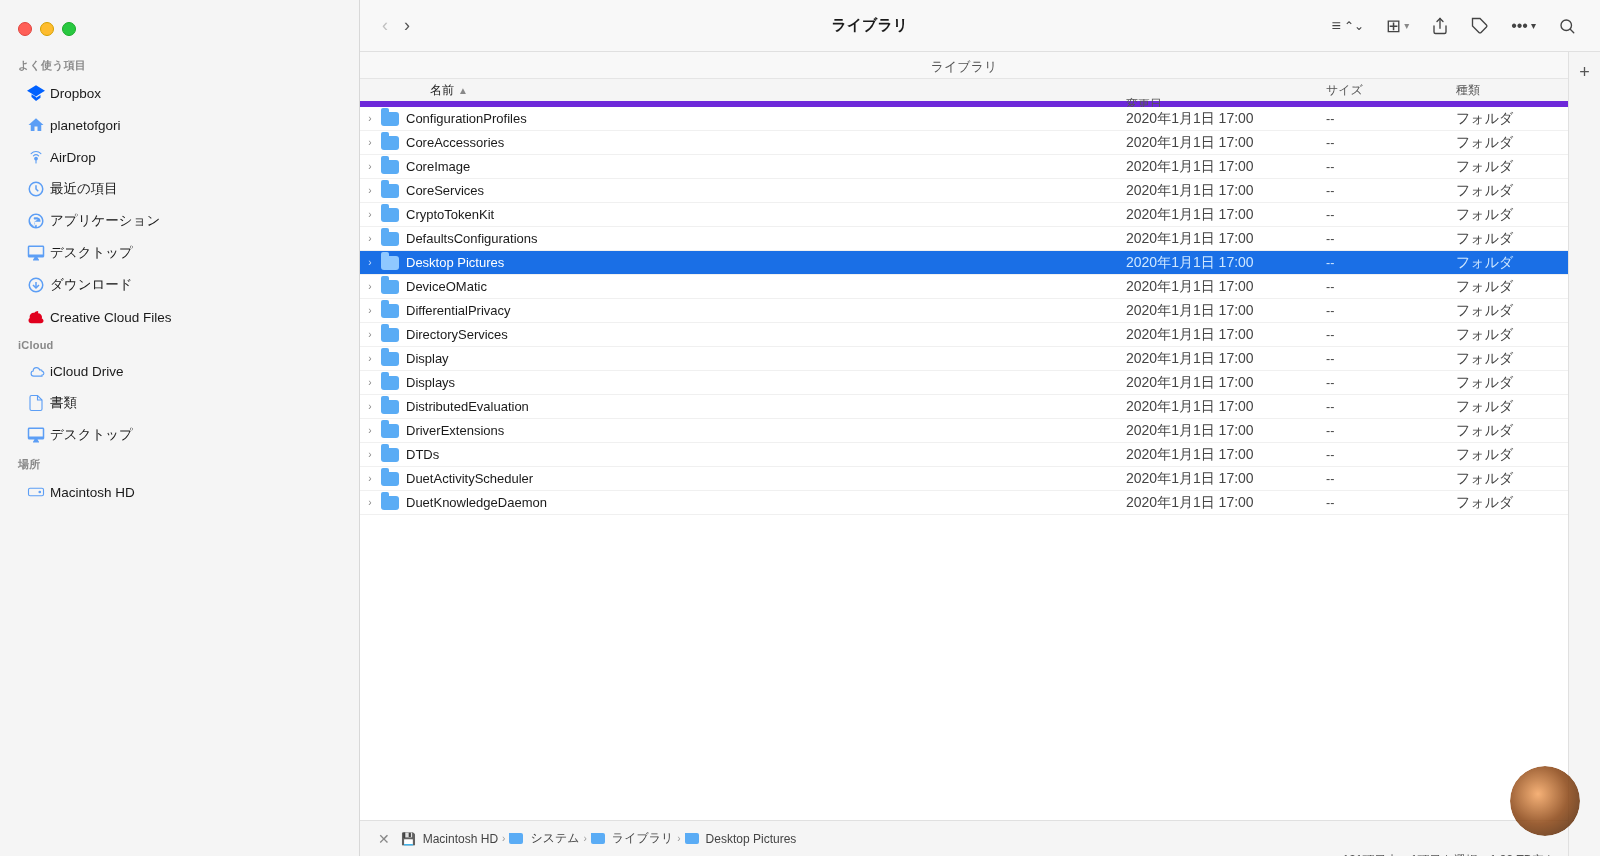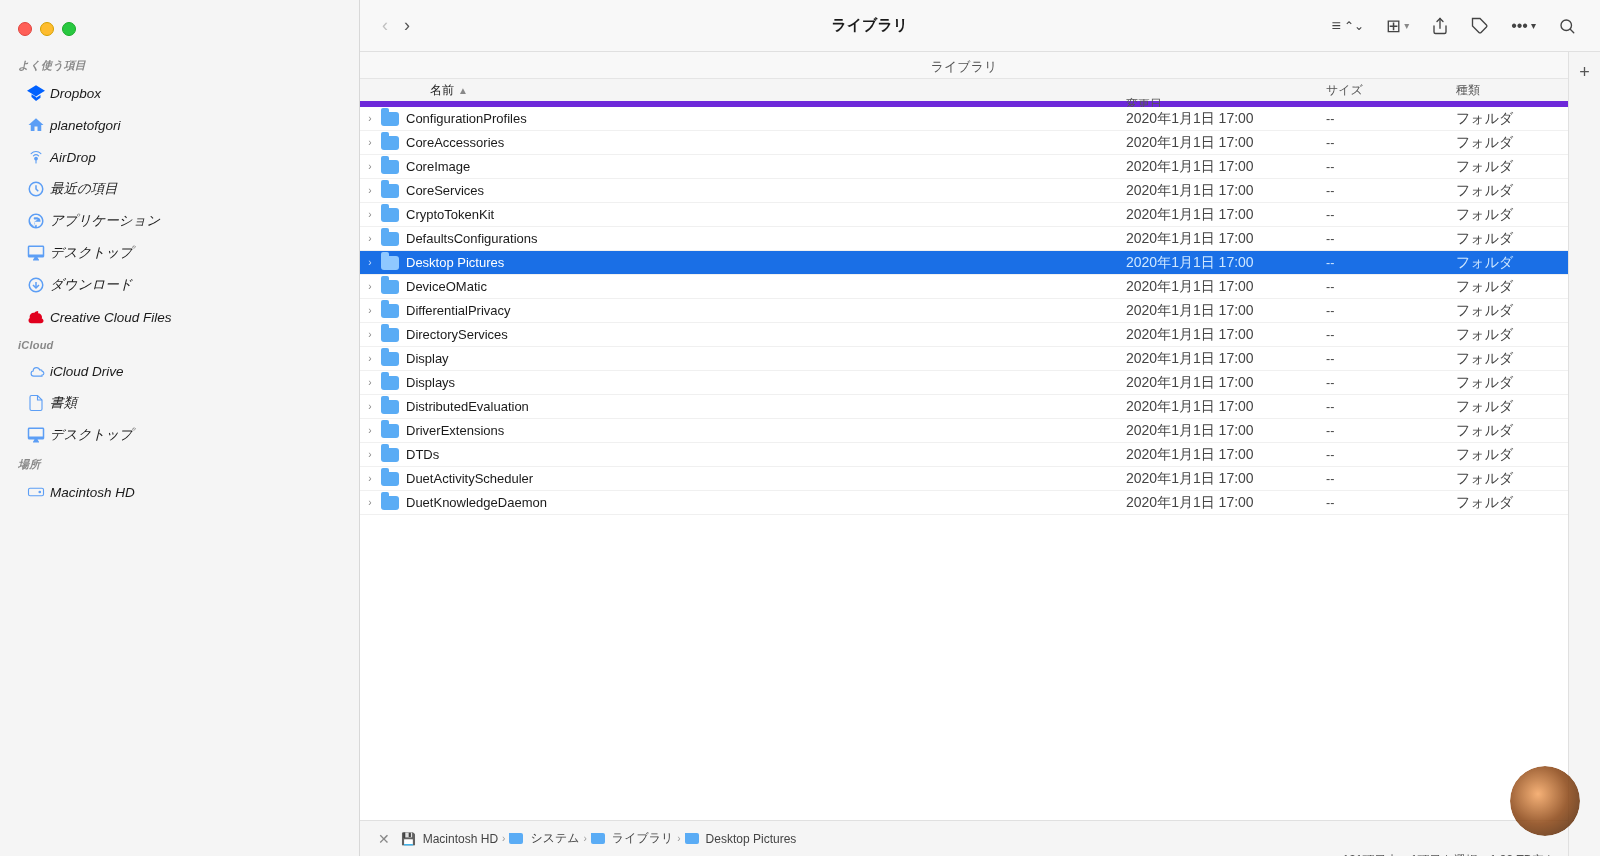--- a/index.html
+++ b/index.html
@@ -16,21 +16,20 @@
     .sidebar {
       width: 360px;
       min-width: 360px;
       background: #f5f5f5;
       border-right: 1px solid #d8d8d8;
       display: flex;
       flex-direction: column;
       height: 856px;
       overflow-y: auto;
       padding-top: 10px;
-      font-style: italic;
     }
 
     .traffic-lights {
       display: flex;
       align-items: center;
       gap: 8px;
       padding: 12px 18px 16px 18px;
     }
     .traffic-light {
       width: 14px;

